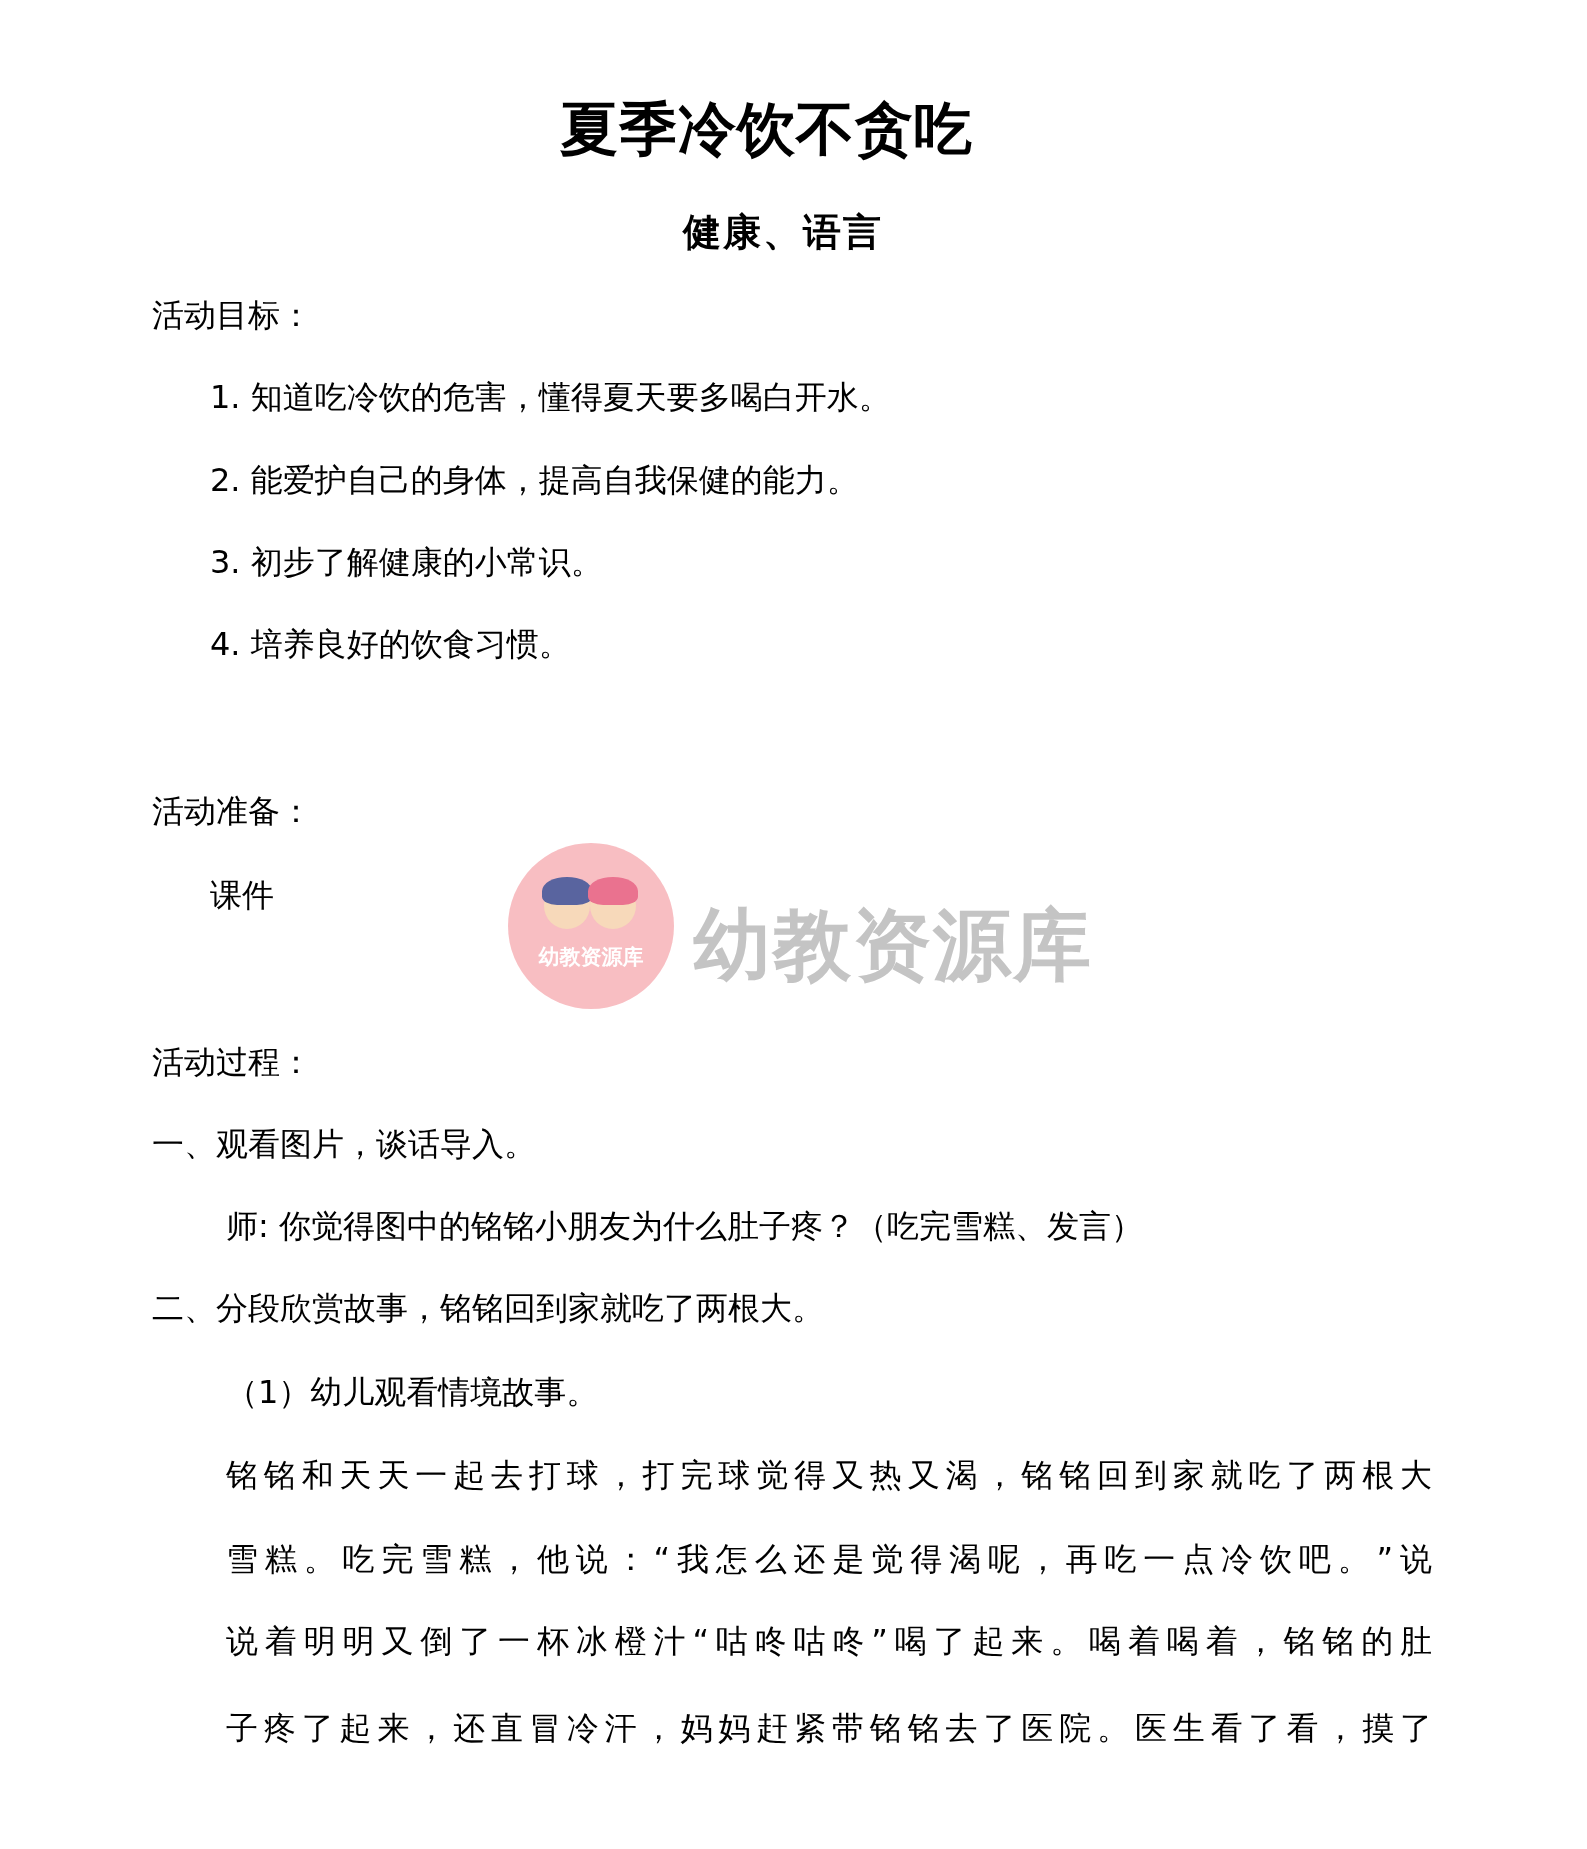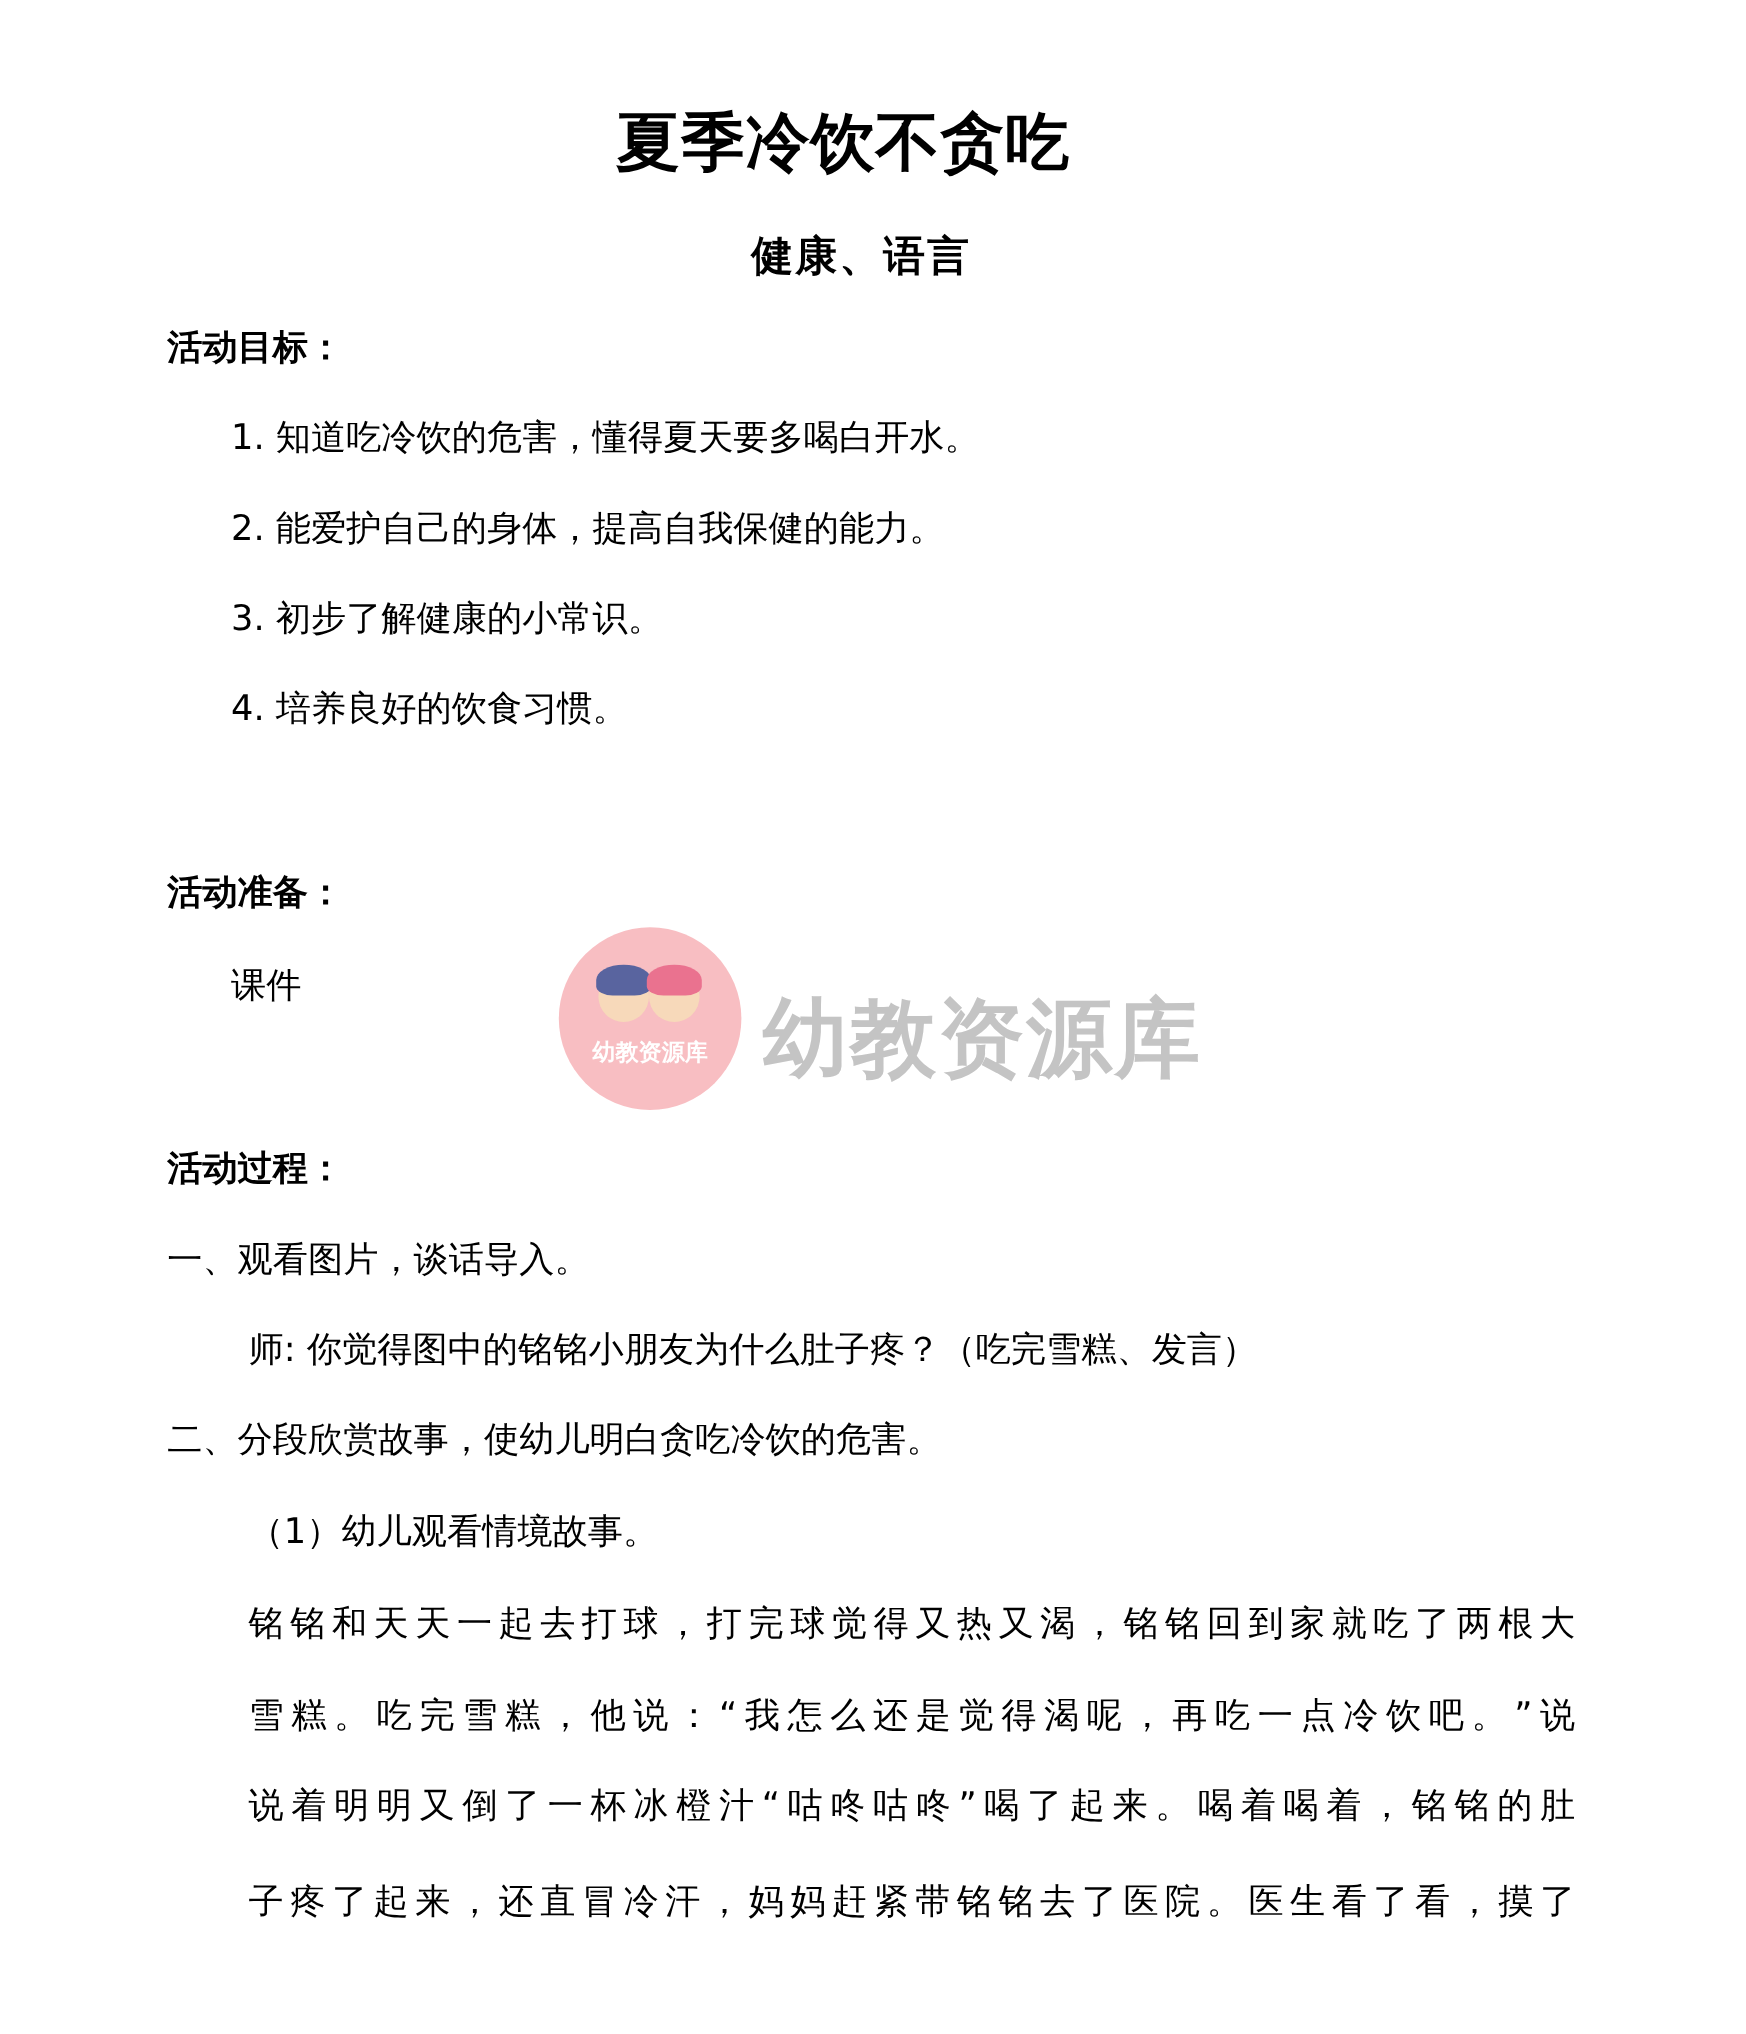--- a/index.html
+++ b/index.html
@@ -12,21 +12,21 @@
       transform: translateY(-50%);
     }
     .title {
       left: 0; width: 1533px; text-align: center;
       font-size: 58px; font-weight: bold; letter-spacing: 1px;
     }
     .subtitle {
       left: 0; width: 1566px; text-align: center;
       font-size: 38px; letter-spacing: 2px; font-weight: bold;
     }
-    .heading { left: 152px; font-size: 32px; font-weight: bold; }
+    .heading { left: 152px; font-size: 32px; font-weight: normal; }
     .item { left: 210px; font-size: 32px; }
     .step { left: 152px; font-size: 32px; }
     .body-text { left: 226px; font-size: 32px; }
     .para {
       left: 226px; width: 1206px; font-size: 32px;
       text-align: justify; text-align-last: justify;
     }
     .watermark-logo {
       position: absolute; left: 508px; top: 843px; width: 166px; height: 166px;
       border-radius: 50%; background: #f7b3b8; opacity: 0.85;
@@ -79,21 +79,21 @@
       <div class="wm-logo-text">幼教资源库</div>
     </div>
     <div class="watermark-text">幼教资源库</div>
   </div>
 
   <div class="line heading" style="top:1062px">活动过程：</div>
 
   <div class="line step" style="top:1144px">一、观看图片，谈话导入。</div>
   <div class="line body-text" style="top:1226px">师: 你觉得图中的铭铭小朋友为什么肚子疼？（吃完雪糕、发言）</div>
 
-  <div class="line step" style="top:1308px">二、分段欣赏故事，使幼儿明白贪吃冷饮的危害。</div>
+  <div class="line step" style="top:1308px">二、分段欣赏故事，铭铭回到家就吃了两根大。</div>
   <div class="line body-text" style="top:1392px">（1）幼儿观看情境故事。</div>
 
   <div class="line para" style="top:1475px">铭铭和天天一起去打球，打完球觉得又热又渴，铭铭回到家就吃了两根大</div>
   <div class="line para" style="top:1559px">雪糕。吃完雪糕，他说：“我怎么还是觉得渴呢，再吃一点冷饮吧。”说</div>
   <div class="line para" style="top:1641px">说着明明又倒了一杯冰橙汁“咕咚咕咚”喝了起来。喝着喝着，铭铭的肚</div>
   <div class="line para" style="top:1728px">子疼了起来，还直冒冷汗，妈妈赶紧带铭铭去了医院。医生看了看，摸了</div>
 
 </div>
 
 </body></html>

